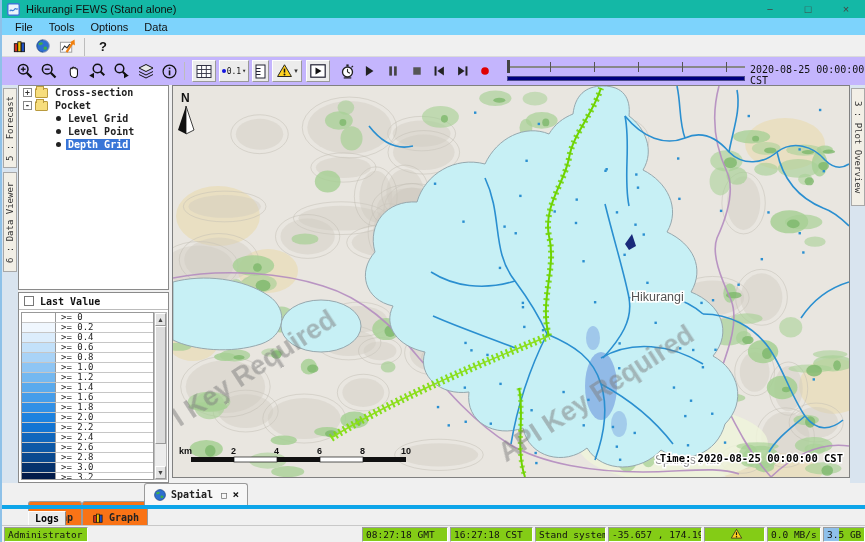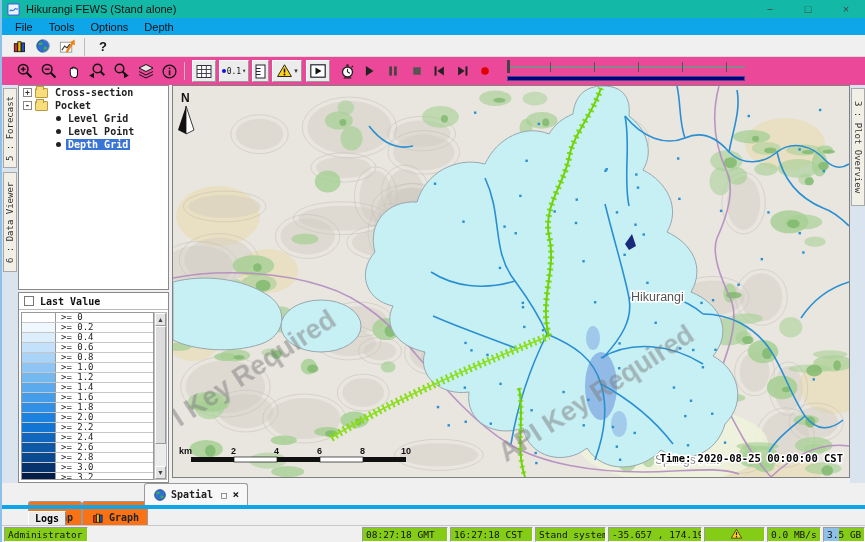--- a/index.html
+++ b/index.html
@@ -12,26 +12,26 @@
   .mono { font-family:"DejaVu Sans Mono", monospace; }
 
   
   #titlebar { position:absolute; left:0; top:0; width:100%; height:18px; background:#14b8a6; display:flex; align-items:center; }
   #title-icon { width:13px; height:13px; margin:0 6px 0 5px; }
   #window-title { font-size:11px; color:#111; }
   .win-controls { position:absolute; right:0; top:0; height:18px; display:flex; }
   .win-btn { width:38px; height:18px; display:flex; align-items:center; justify-content:center; color:#444; font-size:11px; }
 
   
-  #menubar { position:absolute; left:0; top:18px; width:100%; height:17px; background:#0ea5e9; display:flex; align-items:center; padding-left:6px; gap:2px; }
+  #menubar { position:absolute; left:0; top:18px; width:100%; height:17px; background:#7dd3fc; display:flex; align-items:center; padding-left:6px; gap:2px; }
   .menu-item { padding:1px 7px; font-size:11px; color:#111; }
 
   
   #toolbar1 { position:absolute; left:0; top:35px; width:100%; height:22px; background:#f0f0f0; border-bottom:1px solid #dadada; }
-  #toolbar2 { position:absolute; left:0; top:57px; width:100%; height:28px; background:#ec4899; }
+  #toolbar2 { position:absolute; left:0; top:57px; width:100%; height:28px; background:#c4b5fd; }
   .tbtn { position:absolute; top:1px; width:22px; height:20px; display:flex; align-items:center; justify-content:center; }
   #toolbar2 .tbtn { top:3px; height:22px; }
   .tbtn.boxed { border:1px solid; border-color:#fdfdfd #9a9a9a #9a9a9a #fdfdfd; background:#ececec; }
   .tb-sep { position:absolute; top:3px; width:1px; height:18px; background:#bdbdbd; }
   #help-btn { font-weight:bold; font-size:13px; color:#111; }
   .caret { font-size:7px; color:#333; margin-left:1px; }
   #scale-btn { width:30px; font-family:"DejaVu Sans Mono",monospace; font-size:8px; }
   #scale-dot { width:4px; height:4px; border-radius:50%; background:#1414e0; margin-right:1px; }
 
   
@@ -115,21 +115,21 @@
       <div class="win-btn">−</div>
       <div class="win-btn">□</div>
       <div class="win-btn">×</div>
     </div>
   </div>
 
   <div id="menubar">
       <span class="menu-item">File</span>
       <span class="menu-item">Tools</span>
       <span class="menu-item">Options</span>
-      <span class="menu-item">Depth</span>
+      <span class="menu-item">Data</span>
     </div>
 
   <div id="toolbar1">
     <div class="tbtn" style="left:6px">
       <svg width="17" height="17" viewBox="0 0 18 18">
         <rect x="3.5" y="6" width="3.4" height="8.5" fill="#d03020" stroke="#111" stroke-width="0.9"></rect>
         <rect x="7.2" y="4" width="3.4" height="10.5" fill="#f2c400" stroke="#111" stroke-width="0.9"></rect>
         <rect x="10.9" y="5.2" width="3.4" height="9.3" fill="#2050c0" stroke="#111" stroke-width="0.9"></rect>
       </svg>
     </div>
@@ -282,20 +282,21 @@
         <circle cx="9" cy="9" r="4.3" fill="#e00000"></circle>
       </svg>
     </div>
   </div>
 
   <div id="timeline" style="left:505px; width:238px">
     <div id="tl-ruler"></div>
     <div id="tl-handle"></div>
     <div id="tl-bar"></div>
   </div>
+  <div id="tl-stamp" class="mono">2020-08-25 00:00:00 CST</div>
 
   <div id="left-strip">
     <div class="vtab flip" style="top:3px; height:80px">5 : Forecast</div>
     <div class="vtab flip" style="top:87px; height:100px">6 : Data Viewer</div>
   </div>
   <div id="right-strip">
     <div class="vtab norm" style="top:3px; height:118px">3 : Plot Overview</div>
   </div>
 
   <div id="tree-panel">

